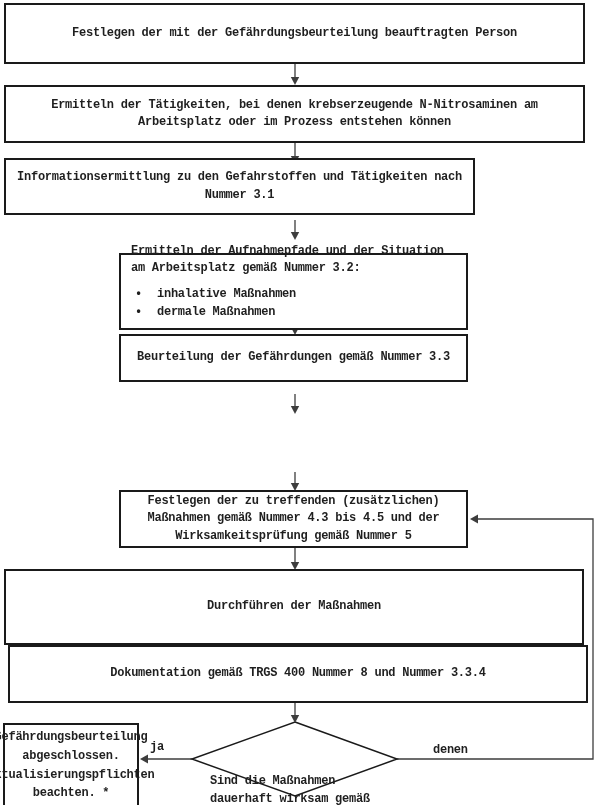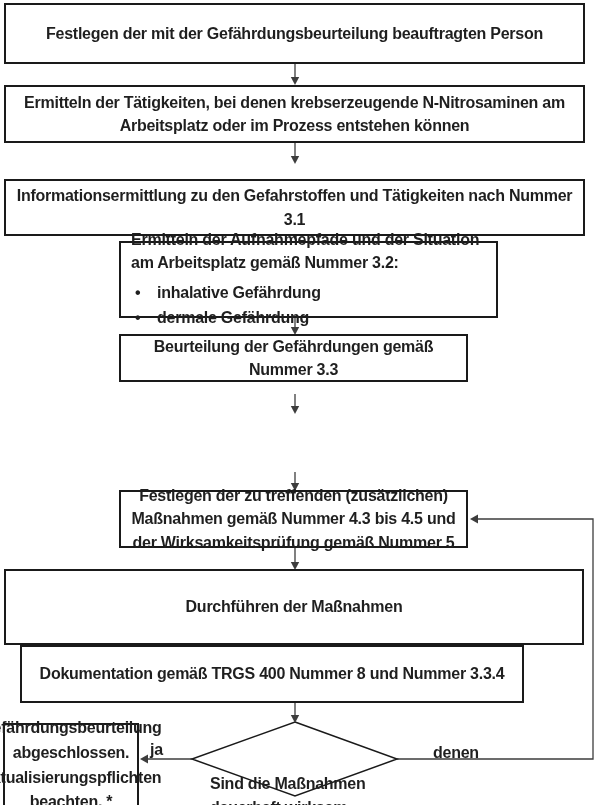--- a/index.html
+++ b/index.html
@@ -1,22 +1,22 @@
 <!DOCTYPE html>
 <html style="--line: #3d3d3d; --border: #1a1a1a; --text: #1f1f1f; --bg: #ffffff;"><head>
 <meta charset="utf-8">
 <style>
   html,body { margin:0; padding:0; background:#ffffff; }
   .canvas {
     position:relative;
     width:602px; height:805px;
     background:var(--bg,#ffffff);
-    font-family:Liberation Sans, sans-serif;
+    font-family:Liberation Mono, monospace;
     font-weight:bold;
-    font-size:16px;
+    font-size:12px;
     letter-spacing:-0.25px;
     color:var(--text,#1f1f1f);
     overflow:hidden;
   }
   .connector-layer {
     position:absolute; left:0; top:0; width:602px; height:805px;
     color:var(--line,#3d3d3d);
   }
   .connector-layer .cline { stroke:currentColor; stroke-width:1.3; fill:none; }
   .connector-layer .ahead { fill:currentColor; stroke:none; }
@@ -85,52 +85,52 @@
   </svg>
 
   <div class="box" style="left:4px; top:3px; width:581px; height:61px;">
     <span>Festlegen der mit der Gefährdungsbeurteilung beauftragten Person</span>
   </div>
 
   <div class="box" style="left:4px; top:85px; width:581px; height:58px;">
     <span>Ermitteln der Tätigkeiten, bei denen krebserzeugende N-Nitrosaminen am Arbeitsplatz oder im Prozess entstehen können</span>
   </div>
 
-  <div class="box" style="left:4px; top:179px; width:581px; height:57px;">
+  <div class="box" style="left:4px; top:158px; width:471px; height:57px;">
     <span>Informationsermittlung zu den Gefahrstoffen und Tätigkeiten nach Nummer 3.1</span>
   </div>
 
-  <div class="box align-left" style="left:119px; top:241px; width:379px; height:77px;">
+  <div class="box align-left" style="left:119px; top:253px; width:349px; height:77px;justify-content:flex-end;">
     <span>Ermitteln der Aufnahmepfade und der Situation am Arbeitsplatz gemäß Nummer 3.2:</span>
     <ul class="bullets">
       <li>
         <span class="bullet-glyph">•</span>
-        <span>inhalative Gefährdung</span>
+        <span>inhalative Maßnahmen</span>
       </li>
       <li>
         <span class="bullet-glyph">•</span>
-        <span>dermale Gefährdung</span>
+        <span>dermale Maßnahmen</span>
       </li>
     </ul>
   </div>
 
   <div class="box" style="left:119px; top:334px; width:349px; height:48px;">
     <span>Beurteilung der Gefährdungen gemäß Nummer 3.3</span>
   </div>
 
 
   <div class="box" style="left:119px; top:490px; width:349px; height:58px; padding:12px 8px;">
     <span>Festlegen der zu treffenden (zusätzlichen) Maßnahmen gemäß Nummer 4.3 bis 4.5 und der Wirksamkeitsprüfung gemäß Nummer 5</span>
   </div>
 
   <div class="box" style="left:4px; top:569px; width:580px; height:76px;">
     <span>Durchführen der Maßnahmen</span>
   </div>
 
-  <div class="box" style="left:20px; top:645px; width:504px; height:58px;">
+  <div class="box" style="left:8px; top:645px; width:580px; height:58px;">
     <span>Dokumentation gemäß TRGS 400 Nummer 8 und Nummer 3.3.4</span>
   </div>
 
   <div class="box end-box" style="left:3px; top:723px; width:136px; height:85px;">
     <span>
       <span>Gefährdungsbeurteilung abgeschlossen.</span> 
       <span>Aktualisierungspflichten beachten. *</span>
     </span>
   </div>
 

